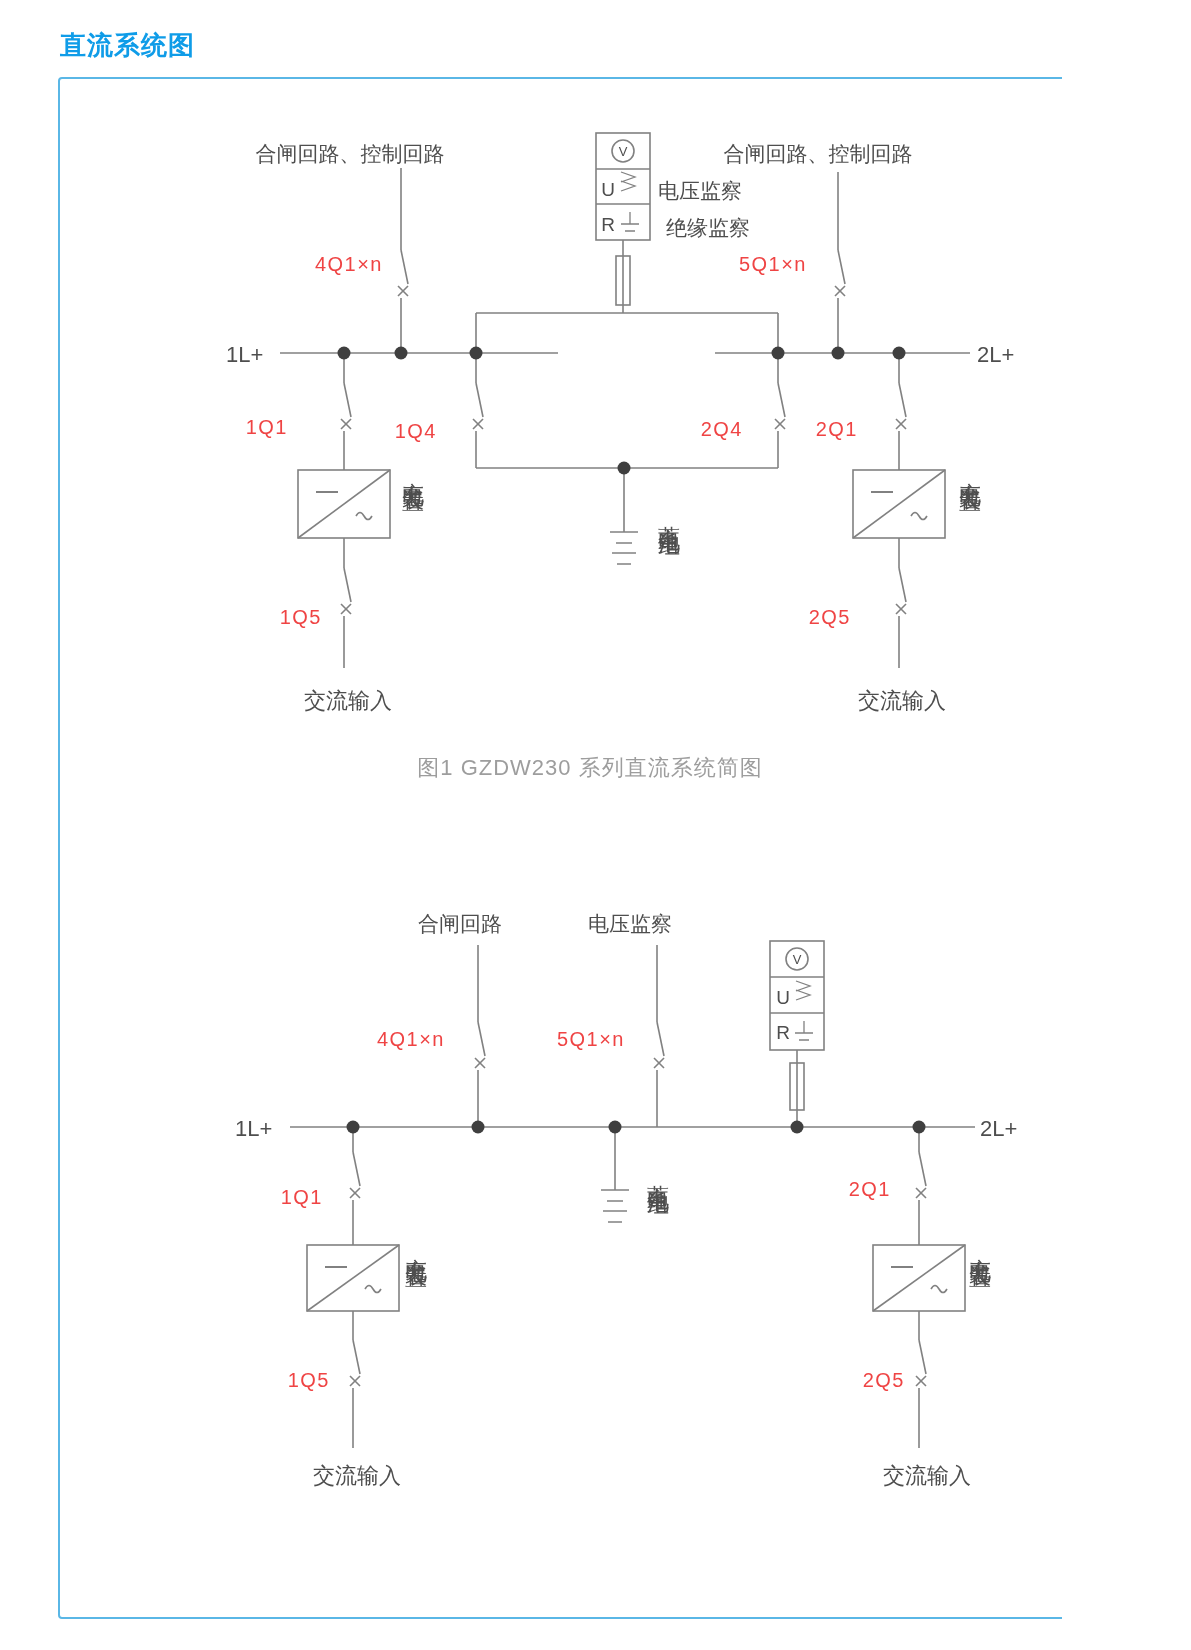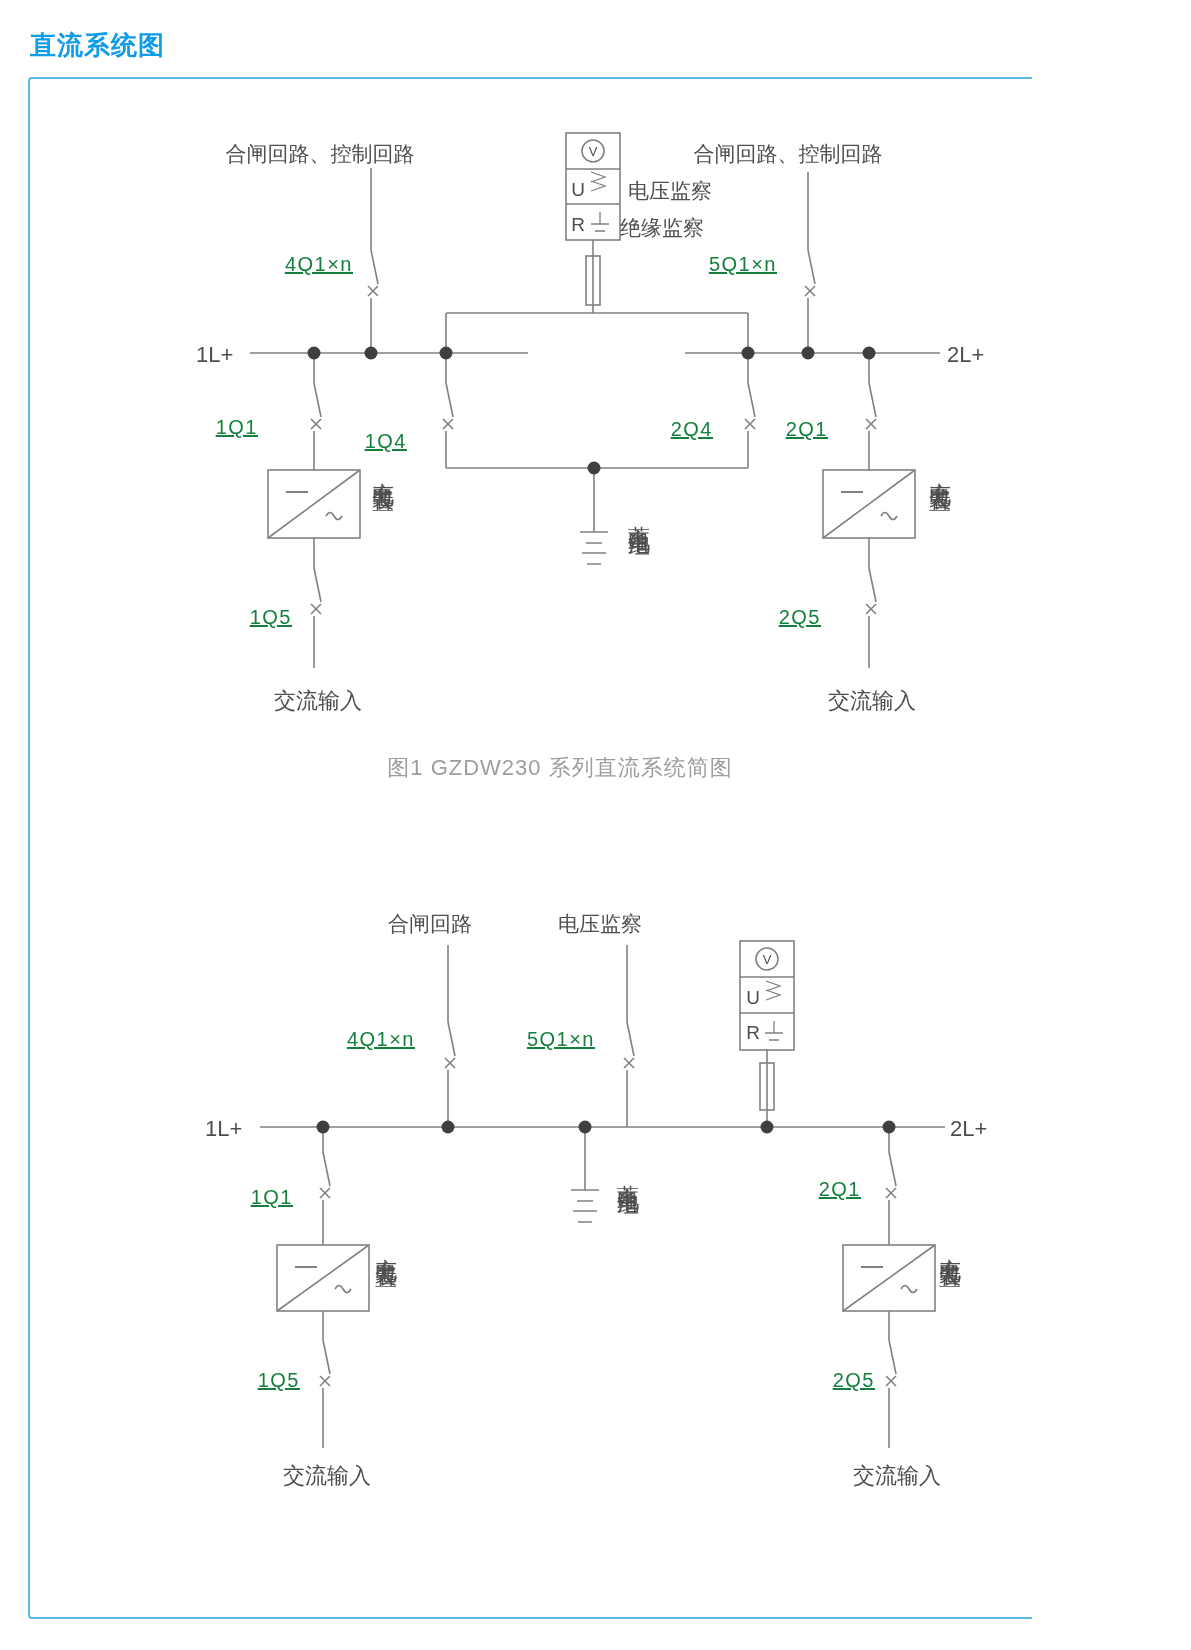--- a/index.html
+++ b/index.html
@@ -1,30 +1,31 @@
 <!DOCTYPE html>
 <html><head>
 <meta charset="utf-8">
 <style>
   html,body{margin:0;padding:0;background:#ffffff;}
   .stage{
     position:relative;width:1032px;height:1650px;background:#ffffff;overflow:hidden;
     font-family:"Liberation Sans","DejaVu Sans",sans-serif;
+    margin-left:30px;
   }
   .abs{position:absolute;}
   .page-title{
     font-size:26px;font-weight:bold;color:#0f9ce8;letter-spacing:1px;white-space:nowrap;
   }
   .panel{
     position:absolute;left:28px;top:77px;width:1132px;height:1538px;
     border:2px solid #5ab7e6;border-radius:4px;background:#ffffff;
   }
   .diagram-svg{position:absolute;left:0;top:0;}
   .dlabel{font-size:21px;color:#4e4e4e;white-space:nowrap;}
-  .qlabel{font-size:20px;color:#15803d;letter-spacing:1.5px;white-space:nowrap;text-decoration:underline;}
+  .qlabel{font-size:20px;color:#ef4444;letter-spacing:1.5px;white-space:nowrap;}
   .buslabel{font-size:22px;color:#4e4e4e;white-space:nowrap;}
   .vlabel{
     writing-mode:vertical-lr;text-orientation:upright;
     font-size:22px;color:#4e4e4e;letter-spacing:3px;line-height:1;
   }
   .caption{font-size:22px;color:#9d9d9d;letter-spacing:1px;white-space:nowrap;}
   .cx{transform:translateX(-50%);}
   .rx{transform:translateX(-100%);}
   svg text{font-family:"Liberation Sans","DejaVu Sans",sans-serif;fill:#4e4e4e;}
 </style>
@@ -233,27 +234,27 @@
       <text x="578" y="231" font-size="19" text-anchor="middle">R</text>
       <text x="767" y="964" font-size="13" text-anchor="middle">V</text>
       <text x="753" y="1004" font-size="19" text-anchor="middle">U</text>
       <text x="753" y="1039" font-size="19" text-anchor="middle">R</text>
     </g>
   </svg>
 
   <span class="abs dlabel cx" style="left:320px;top:140px;">合闸回路、控制回路</span>
   <span class="abs dlabel cx" style="left:788px;top:140px;">合闸回路、控制回路</span>
   <span class="abs dlabel" style="left:628px;top:177px;font-family:Liberation Mono, monospace;">电压监察</span>
-  <span class="abs dlabel" style="left:620px;top:214px;">绝缘监察</span>
+  <span class="abs dlabel" style="left:636px;top:214px;">绝缘监察</span>
   <span class="abs qlabel rx" style="left:353px;top:253px;">4Q1×n</span>
   <span class="abs qlabel rx" style="left:777px;top:253px;">5Q1×n</span>
   <span class="abs buslabel" style="left:196px;top:342px;">1L+</span>
   <span class="abs buslabel" style="left:947px;top:342px;">2L+</span>
   <span class="abs qlabel rx" style="left:258px;top:416px;">1Q1</span>
-  <span class="abs qlabel rx" style="left:407px;top:430px;">1Q4</span>
+  <span class="abs qlabel rx" style="left:407px;top:420px;">1Q4</span>
   <span class="abs qlabel rx" style="left:713px;top:418px;">2Q4</span>
   <span class="abs qlabel rx" style="left:828px;top:418px;">2Q1</span>
   <span class="abs qlabel rx" style="left:292px;top:606px;">1Q5</span>
   <span class="abs qlabel rx" style="left:821px;top:606px;">2Q5</span>
   <span class="abs vlabel" style="left:372px;top:464px;">充电装置</span>
   <span class="abs vlabel" style="left:929px;top:464px;">充电装置</span>
   <span class="abs vlabel" style="left:628px;top:508px;">蓄电池组</span>
   <span class="abs dlabel cx" style="left:318px;top:686px;font-size:22px;">交流输入</span>
   <span class="abs dlabel cx" style="left:872px;top:686px;font-size:22px;">交流输入</span>
   <span class="abs caption cx" style="left:560px;top:753px;text-align:center;">图1 GZDW230 系列直流系统简图</span>

